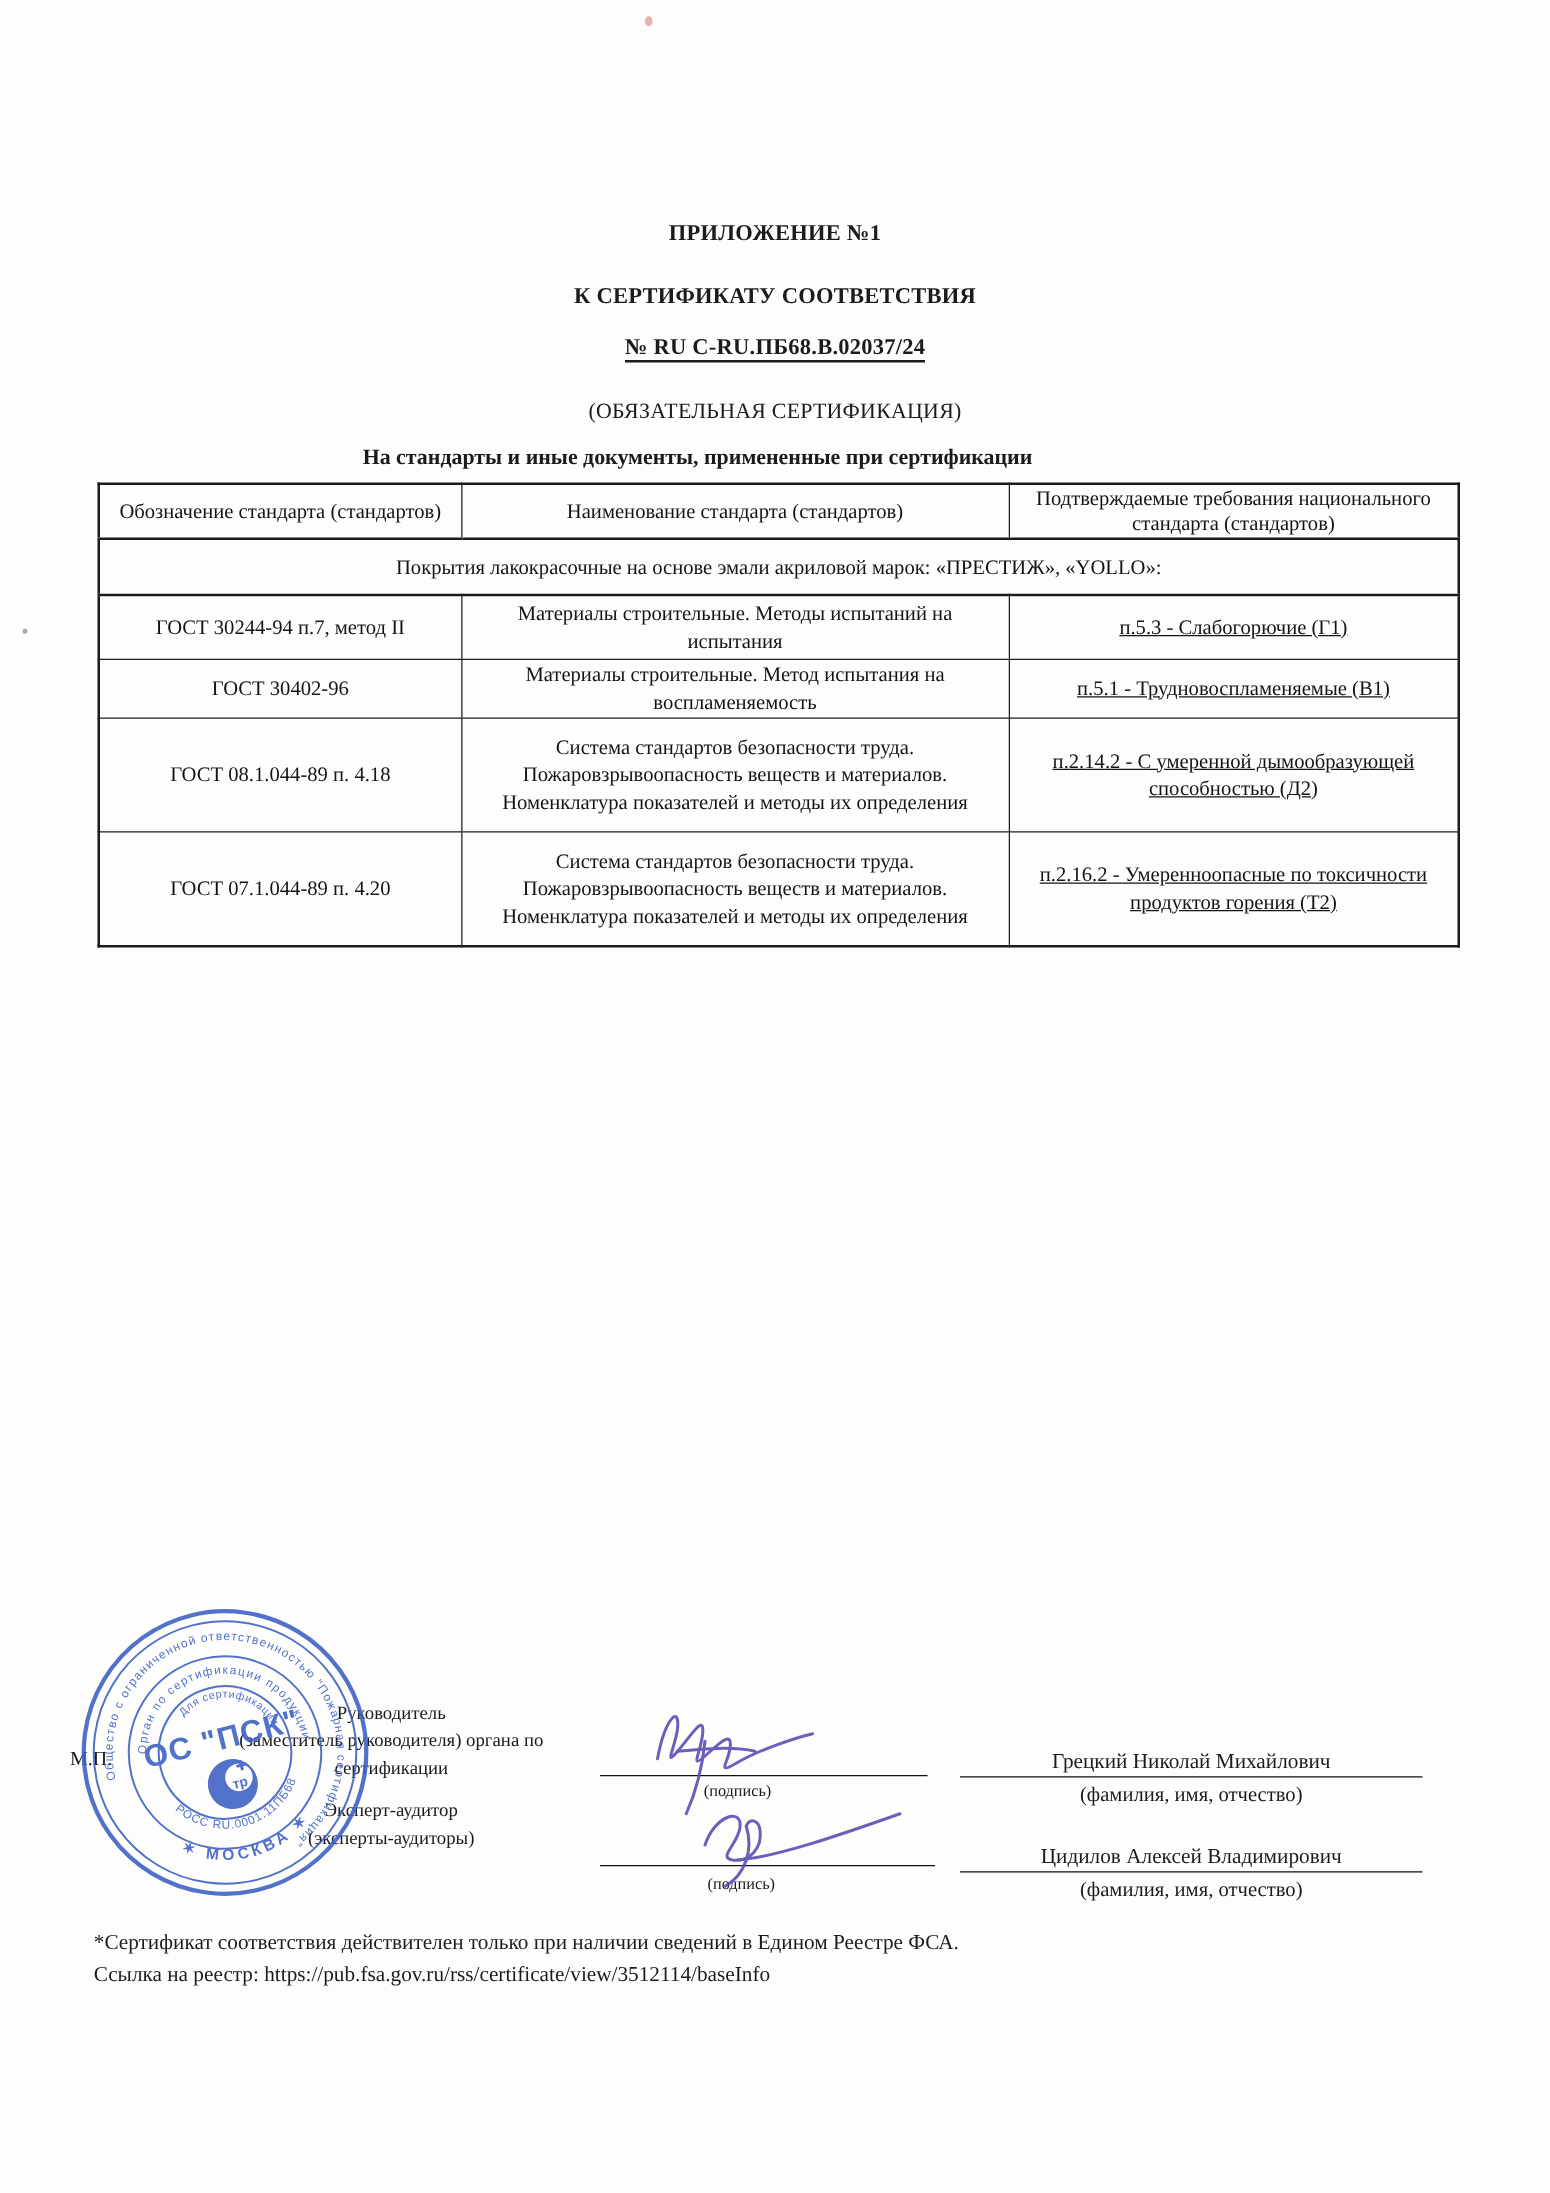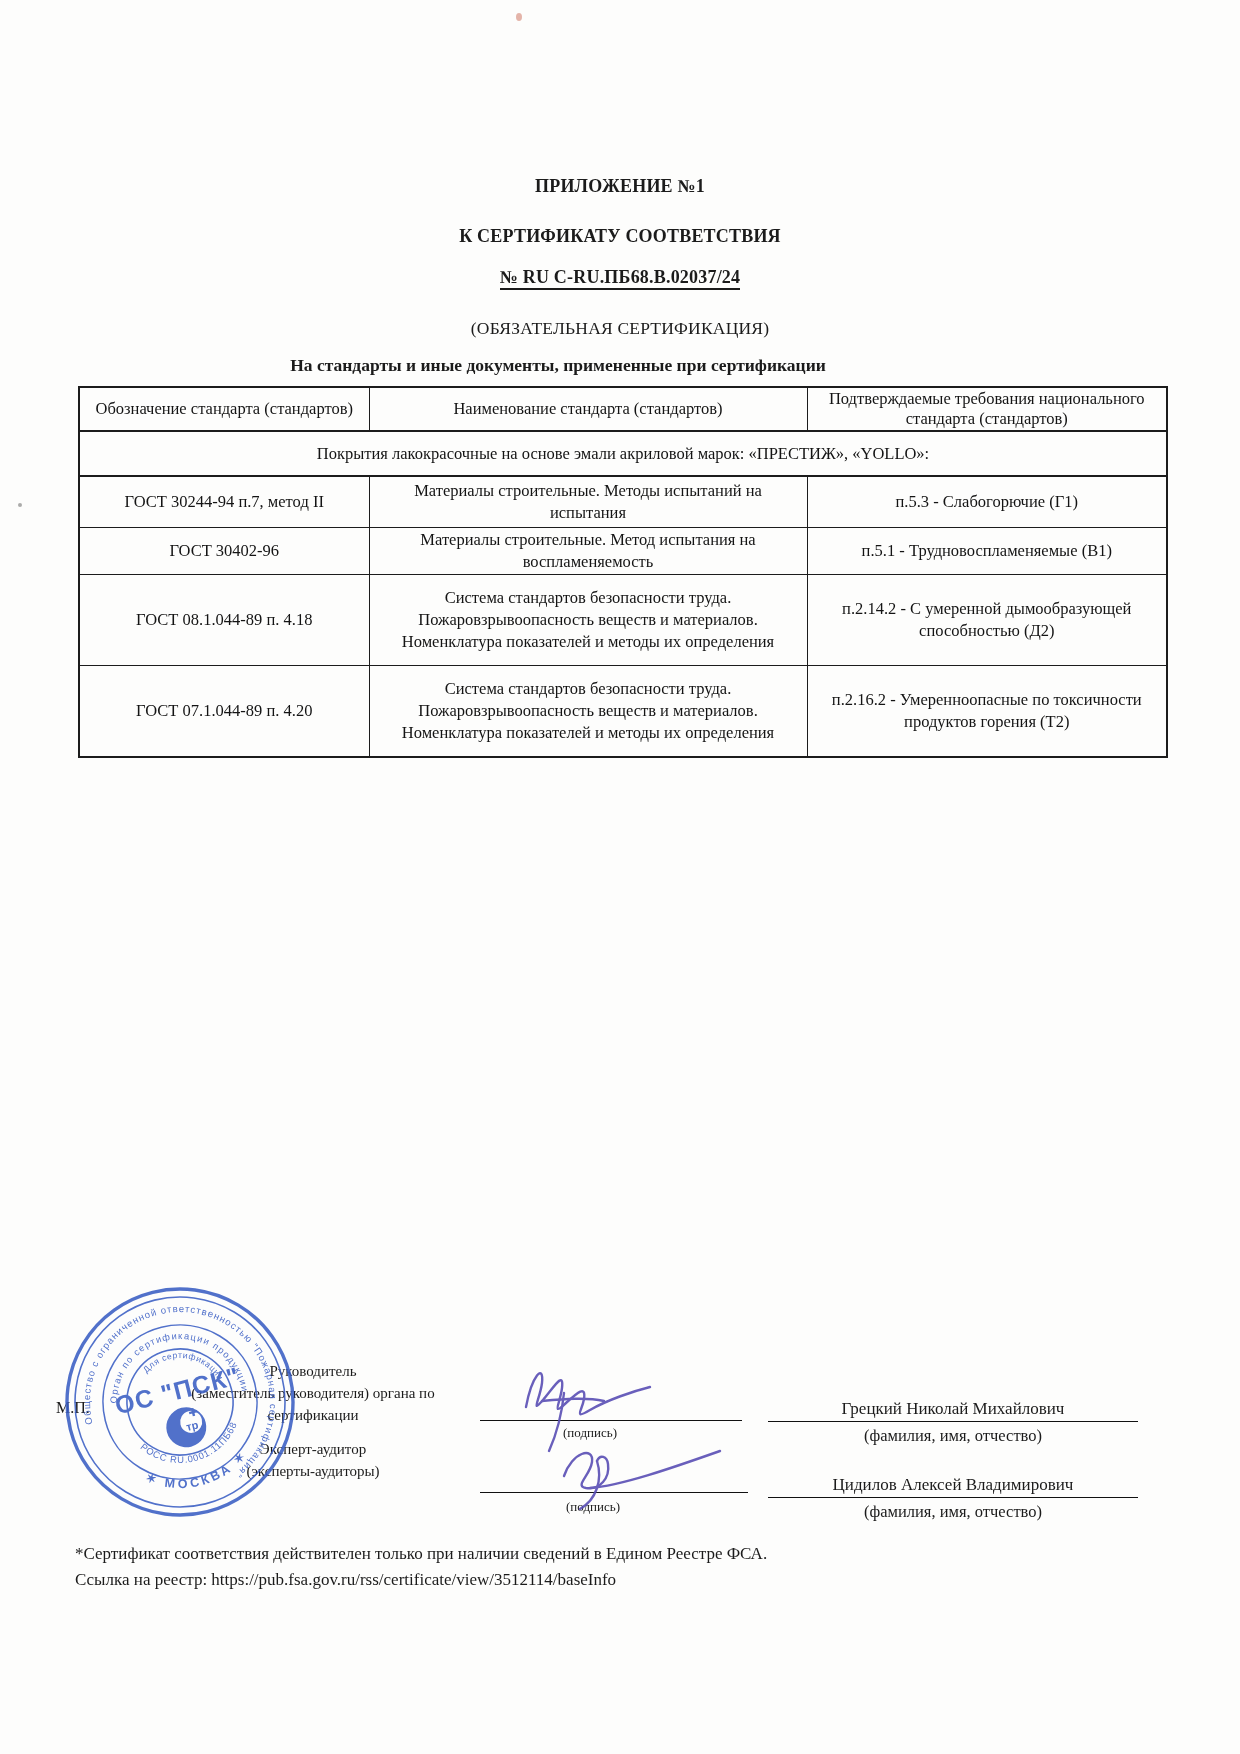--- a/index.html
+++ b/index.html
@@ -38,21 +38,21 @@
   table.std{border:2.2px solid #1c1c1c;}
   tr.hrow{height:43px;}
   tr.hrow th{line-height:20px;border-bottom:2.2px solid #1c1c1c;}
   tr.srow{height:20px;}
   tr.srow td{border-bottom:2.2px solid #1c1c1c;line-height:19px;padding:12px 4px;}
   tr.r1{height:51px;}
   tr.r2{height:46px;}
   tr.r3{height:91px;}
   tr.r4{height:92px;}
   td.cname{padding:0 46px;line-height:22px;}
-  td.creq{padding:2px 32px;line-height:22px;vertical-align:top;}
+  td.creq{padding:2px 32px;line-height:22px;vertical-align:top;text-decoration:underline;}
   
   .mp{left:56px;top:1399px;font-size:16px;}
   .role{left:168px;width:290px;text-align:center;font-size:15px;line-height:22px;}
   .role-head{top:1360px;}
   .role-expert{top:1438px;}
   .sig-line{border-top:1.7px solid #111;height:0;}
   .sl1{left:480px;top:1420px;width:262px;}
   .sl2{left:480px;top:1492px;width:268px;}
   .sig-cap{font-size:13px;text-align:center;}
   .sc1{left:505px;top:1425px;width:170px;}

